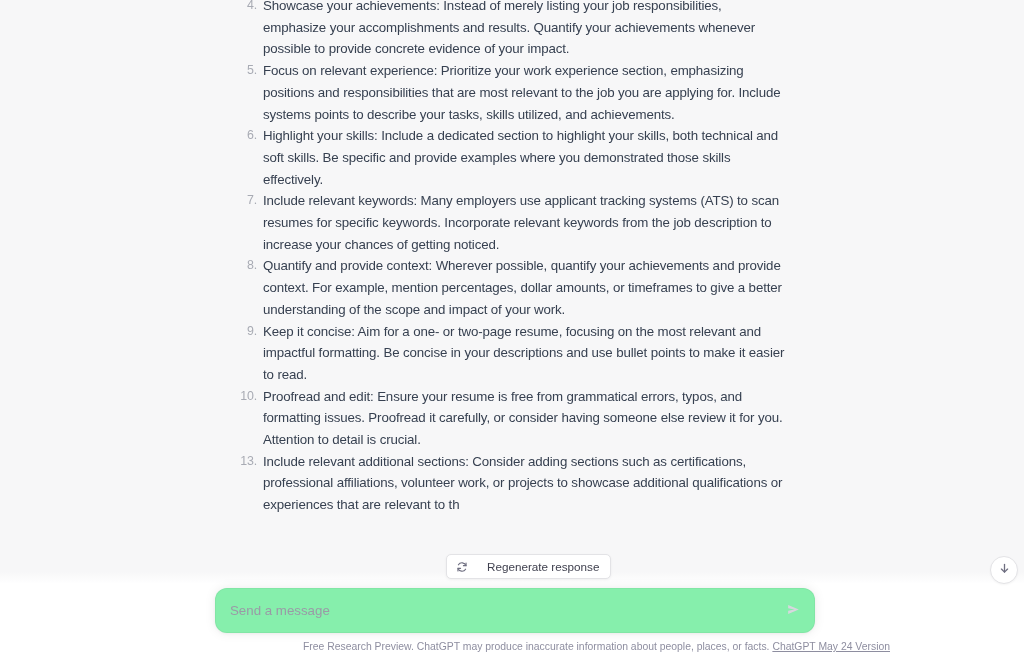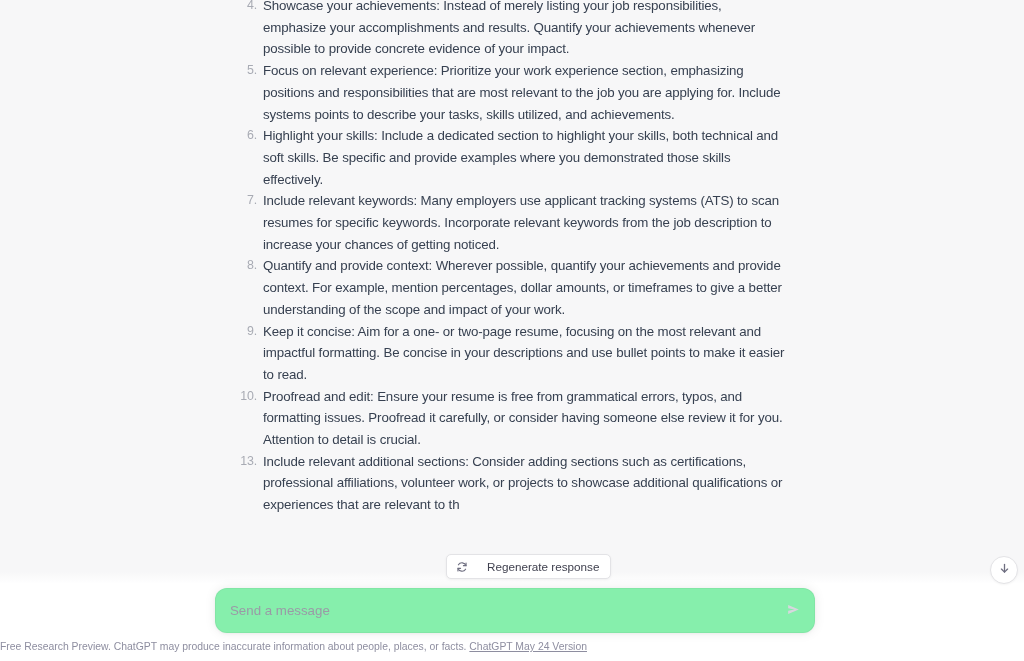--- a/index.html
+++ b/index.html
@@ -183,21 +183,21 @@
     color: #d7d7de;
     padding: 0;
   }
 
   
   .footer {
     position: absolute;
     left: 0;
     top: 641px;
     width: 890px;
-    text-align: left;
+    text-align: right;
     font-size: 10.4px;
     color: #8e8ea0;
     z-index: 4;
   }
   .footer-link {
     color: #8e8ea0;
     text-decoration: underline;
   }
 </style>
 </head>

